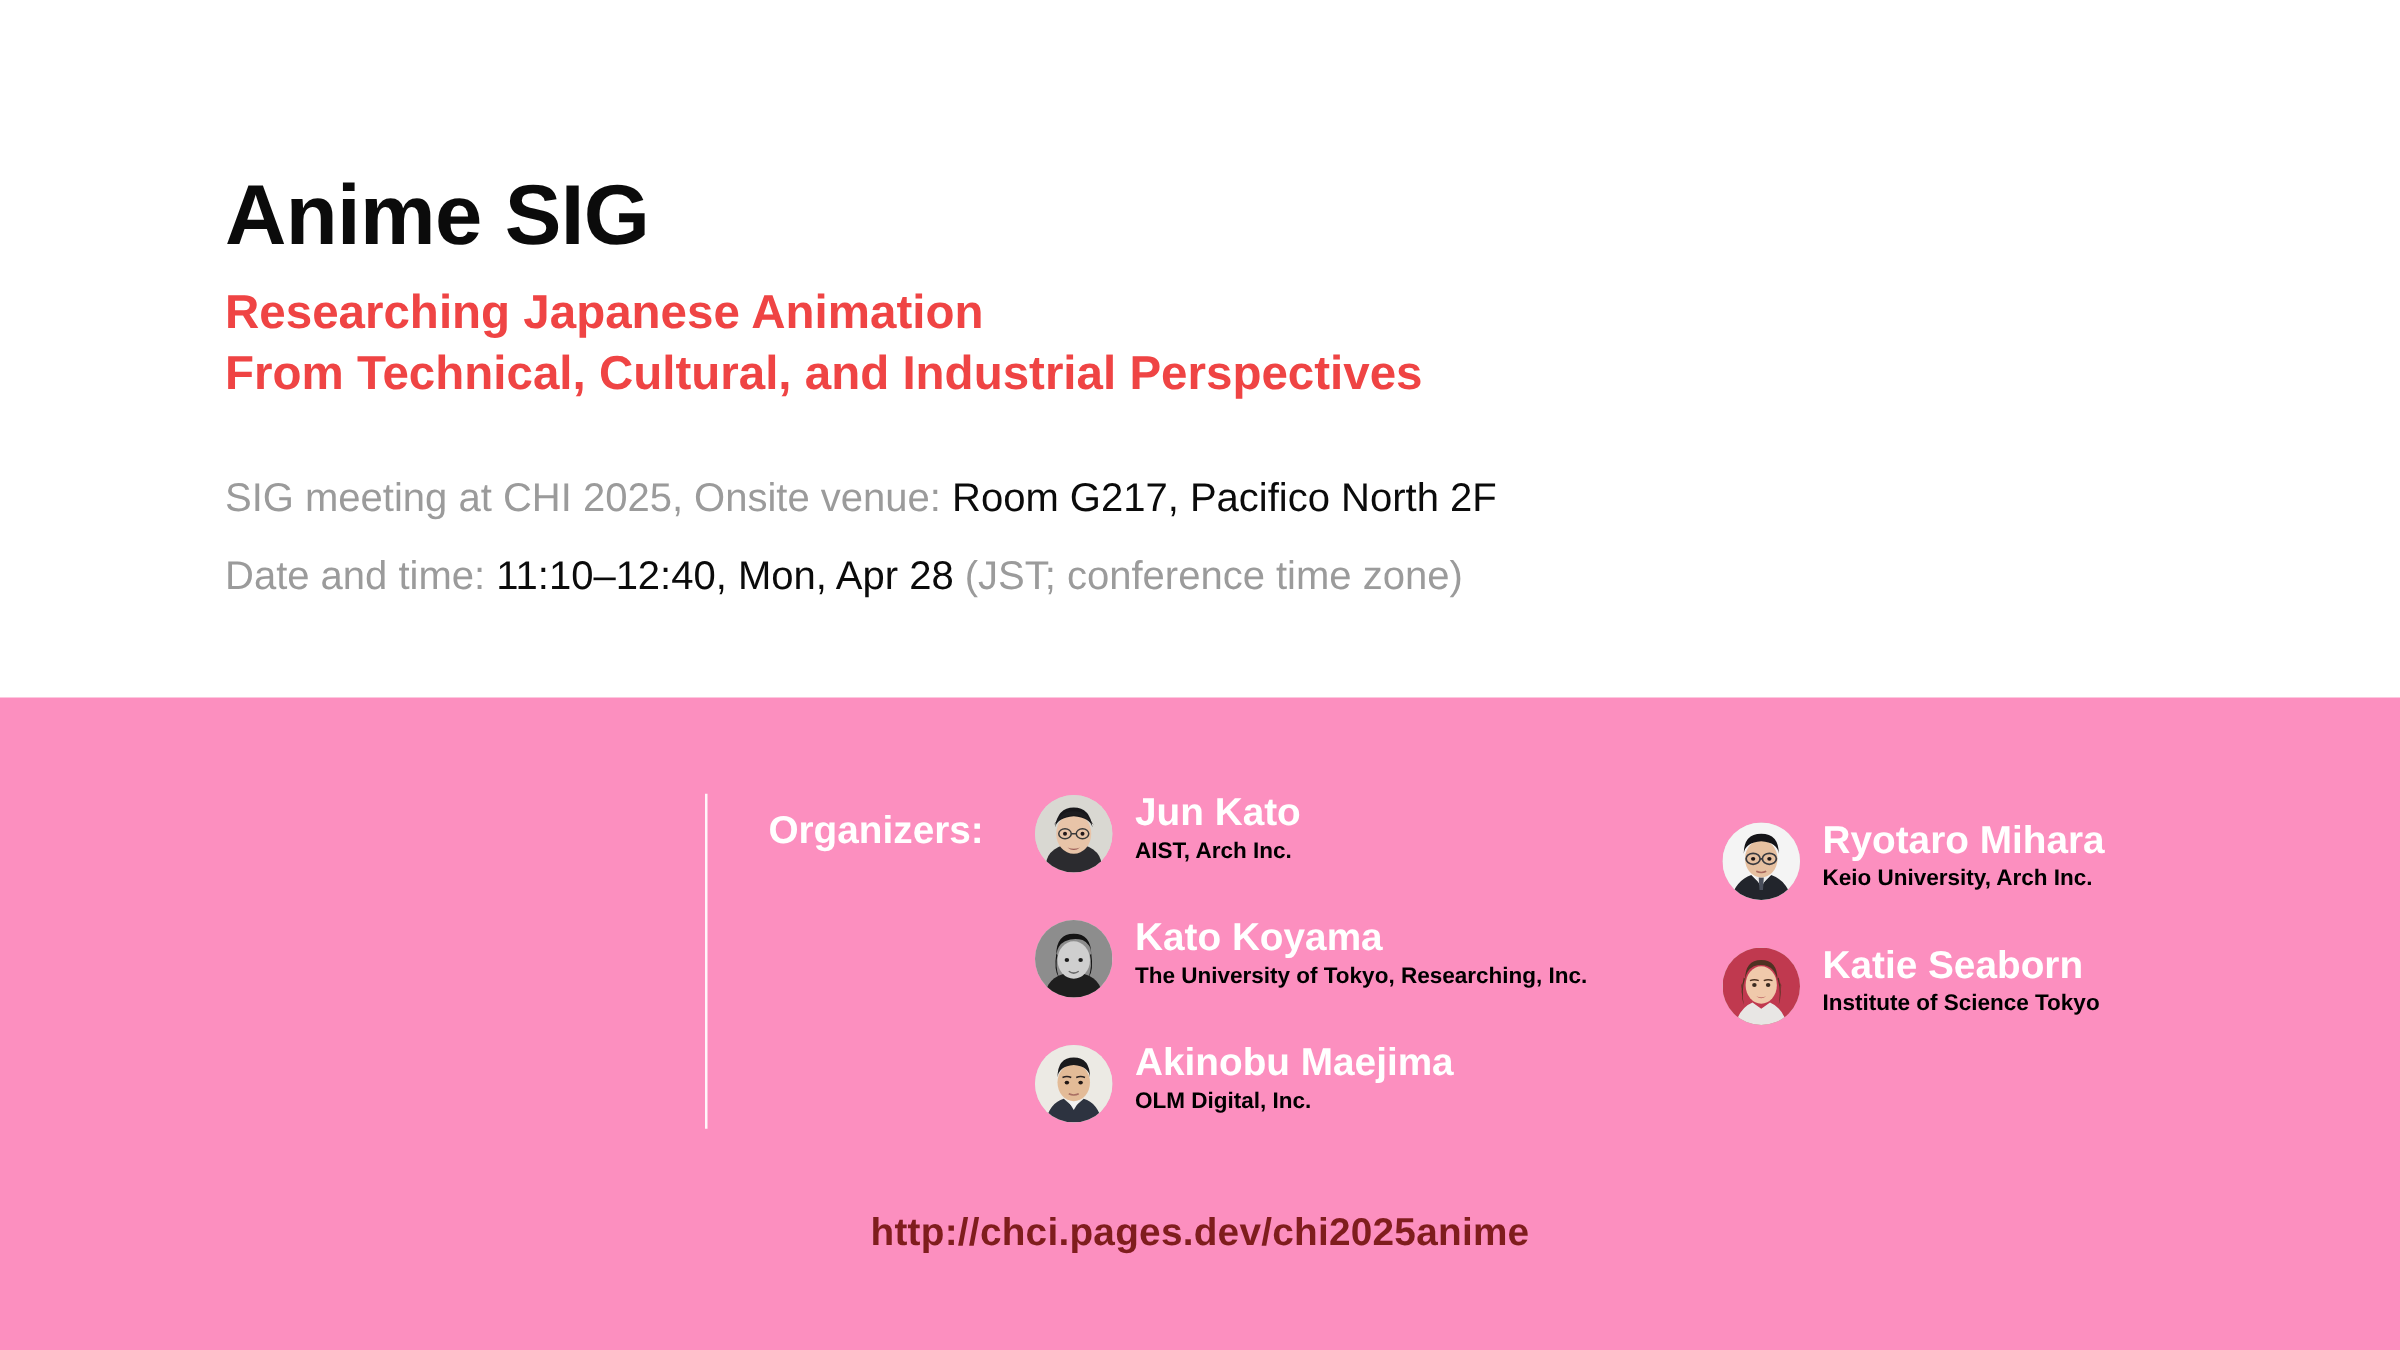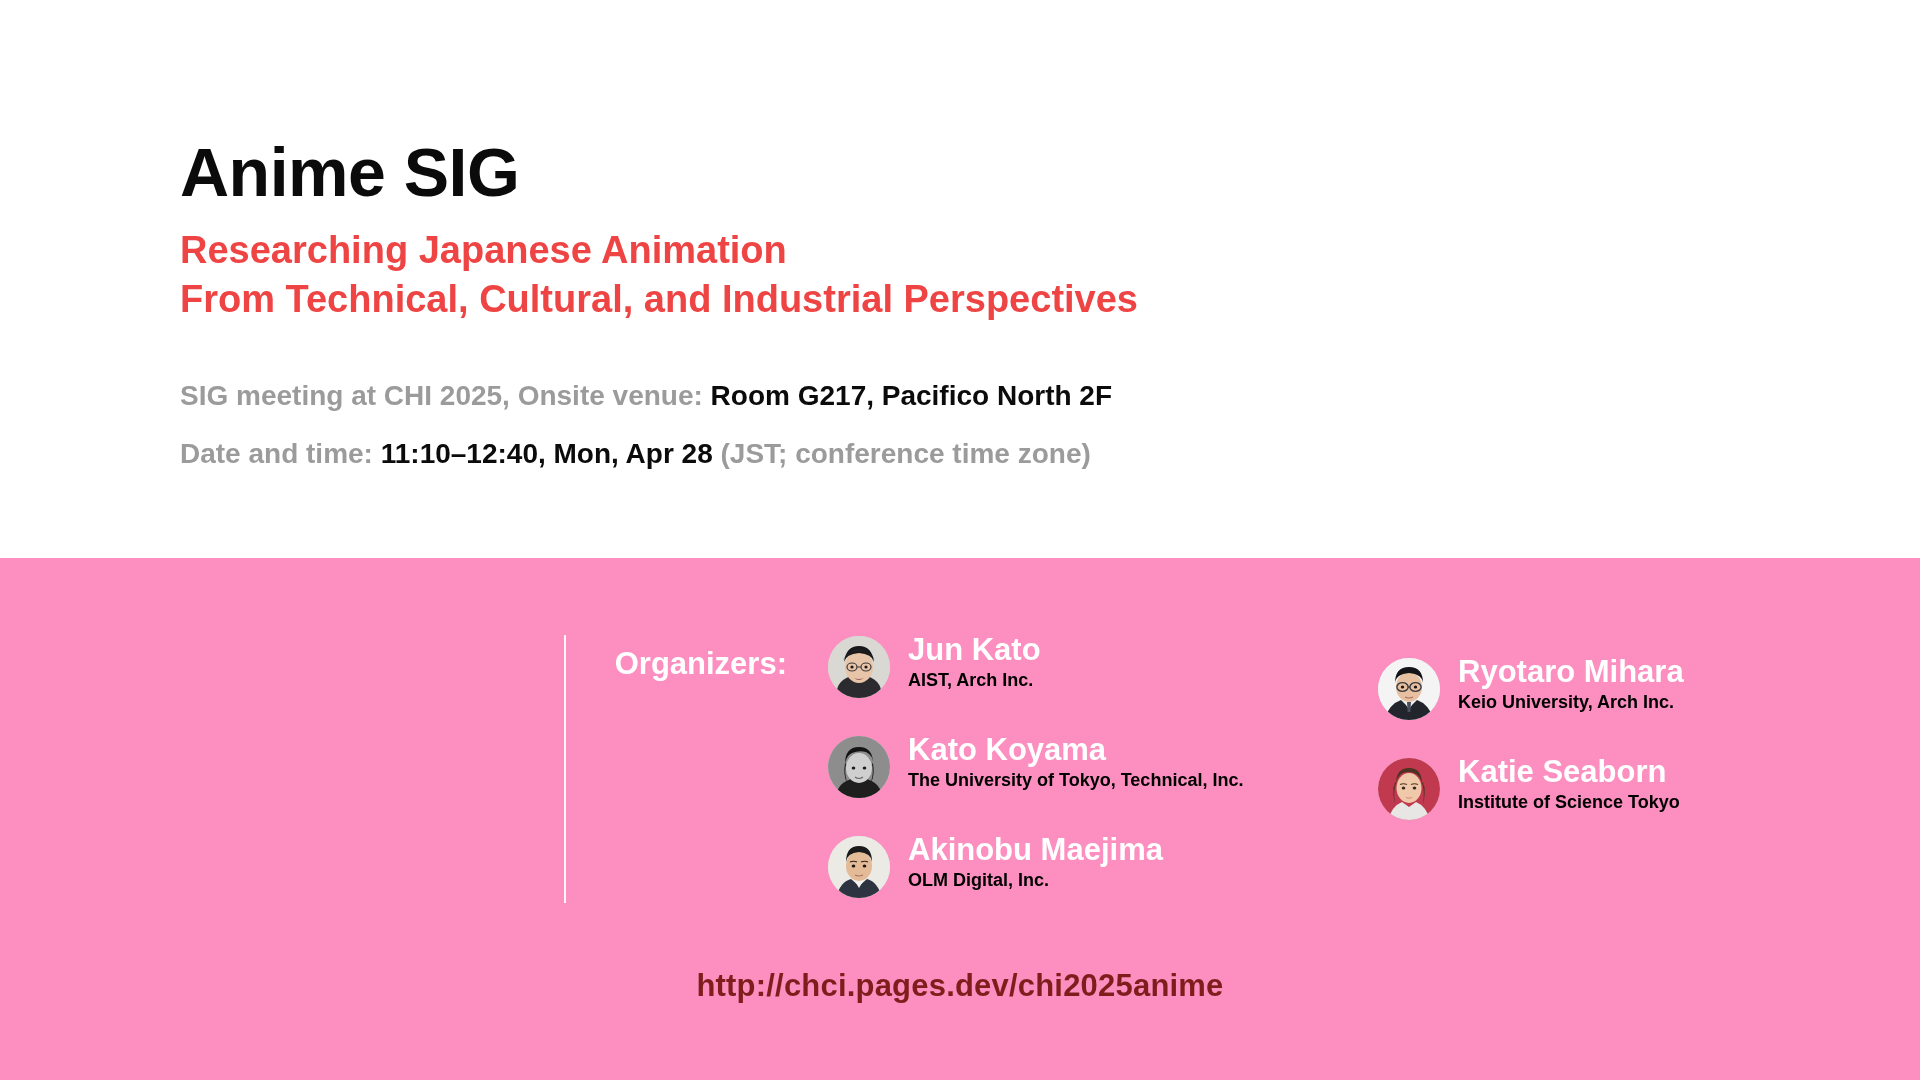--- a/index.html
+++ b/index.html
@@ -45,22 +45,22 @@
     white-space:nowrap;
   }
   .subtitle .line2 { display:block; }
 
   .meta-block {
     position:absolute;
     left:180px; top:382px;
     width:1500px;
   }
   .meta-line {
-    font-size:28px;
-    font-weight:700;
+    font-size:32px;
+    font-weight:400;
     line-height:1.0;
     white-space:nowrap;
     margin-bottom:30px;
   }
   .meta-line:last-child { margin-bottom:0; }
   .meta-dim { color:#9b9b9b; }
   .meta-strong { color:#0b0b0b; }
 
   
   .pink-section {
@@ -214,21 +214,21 @@
               <path d="M17 28 Q17 11 31 11 Q45 11 45 28 Q45 19 38 16 Q31 14 24 17 Q18 20 17 28Z" fill="#141414"></path>
               <path d="M17 27 Q15 40 19 46 Q16 36 18 28Z" fill="#141414"></path>
               <path d="M45 27 Q47 40 43 46 Q46 36 44 28Z" fill="#141414"></path>
               <ellipse cx="25.5" cy="32" rx="1.8" ry="1.6" fill="#1b1b1b"></ellipse>
               <ellipse cx="36.5" cy="32" rx="1.8" ry="1.6" fill="#1b1b1b"></ellipse>
               <path d="M27 41 Q31 44 35 41" fill="none" stroke="#6a6a6a" stroke-width="1.2"></path>
             </svg>
           </div>
           <div class="p-text">
             <div class="p-name">Kato Koyama</div>
-            <div class="p-aff">The University of Tokyo, Technical, Inc.</div>
+            <div class="p-aff">The University of Tokyo, Researching, Inc.</div>
           </div>
         </div>
 
         <div class="person">
           <div class="avatar">
             <svg viewBox="0 0 62 62" xmlns="http://www.w3.org/2000/svg">
               <rect width="62" height="62" fill="#eceae4"></rect>
               <path d="M8 62 Q12 46 23 43 L31 50 L39 43 Q50 46 54 62Z" fill="#2d3340"></path>
               <path d="M25 42 L31 52 L37 42 L34 40 L28 40Z" fill="#f2f2f2"></path>
               <ellipse cx="31" cy="30" rx="13" ry="15" fill="#e3bb97"></ellipse>

